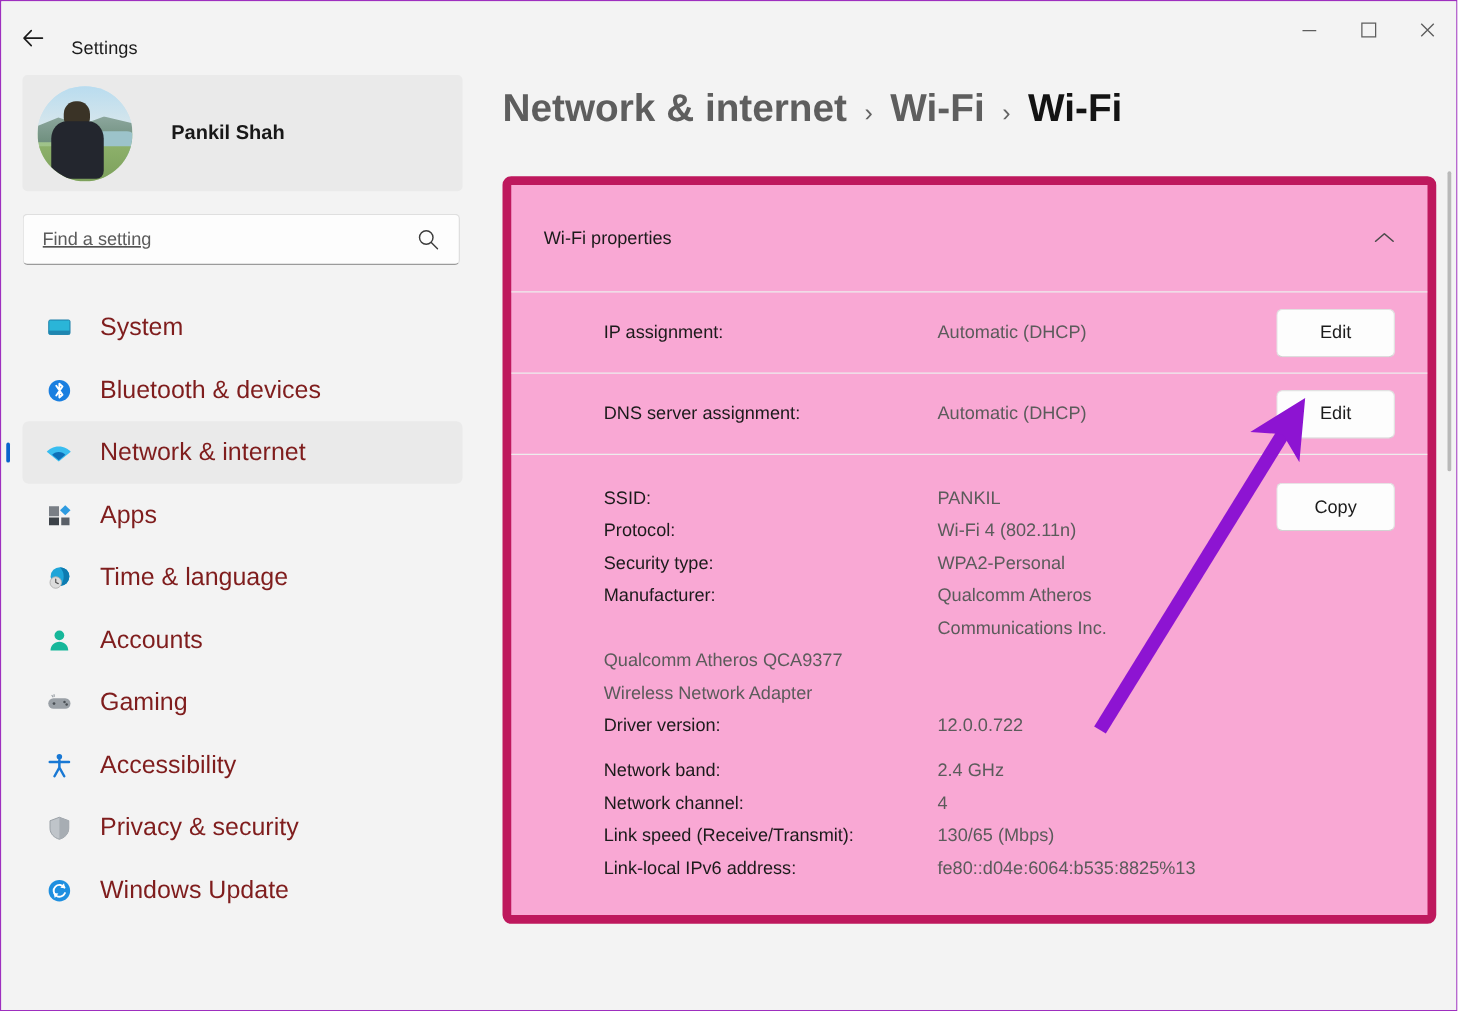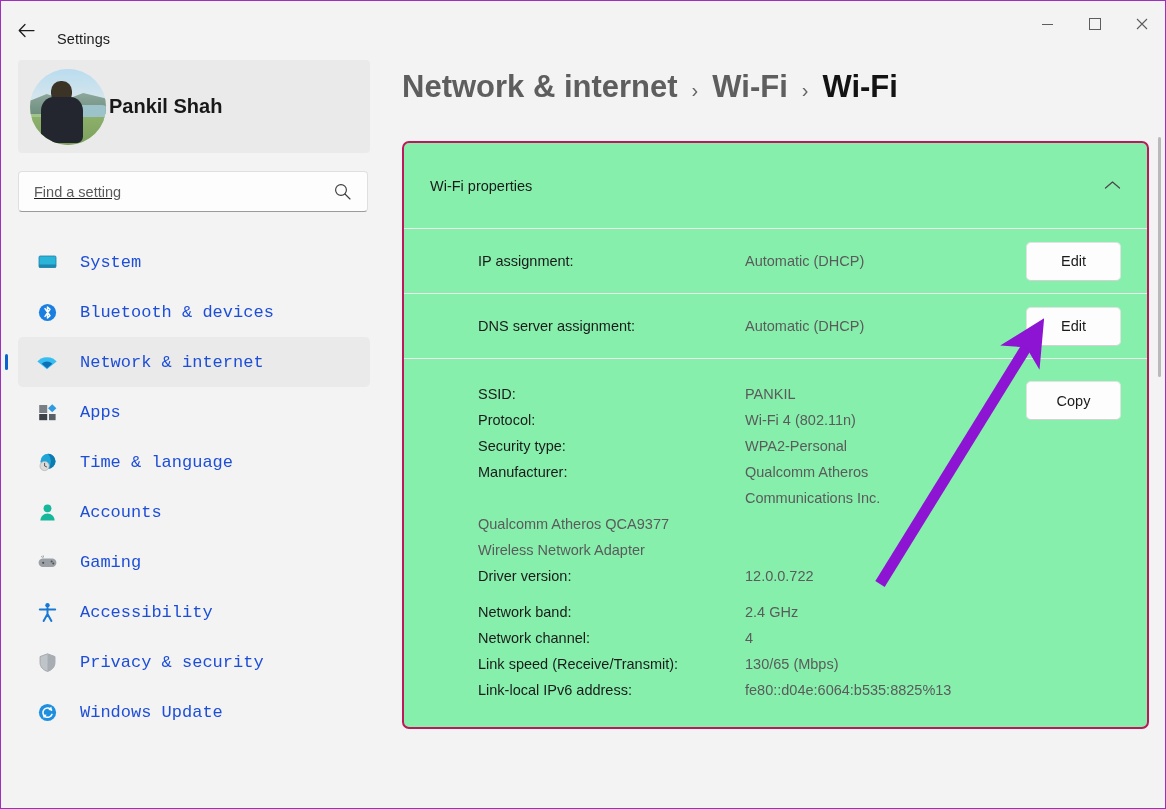--- a/index.html
+++ b/index.html
@@ -120,22 +120,22 @@
     background: #3a3326;
     border-radius: 46% 46% 42% 42%;
   }
   .avatar .person-body {
     position: absolute; left: 14%; top: 38%;
     width: 42px; height: 46px;
     background: #23262e;
     border-radius: 30% 30% 14% 14%;
   }
   .account-name {
-    margin-left: 3px;
-    font-size: 20px;
+    margin-left: 31px;
+    font-size: 16px;
     font-weight: bold;
     color: #181818;
   }
 
   .search-wrap {
     position: absolute;
     left: 17px; top: 124px;
     width: 350px; height: 41px;
     background: #FDFDFD;
     border: 1px solid #DFDFDF;
@@ -185,23 +185,22 @@
   .nav-icon {
     width: 22px; height: 22px;
     margin-left: 18px;
     display: flex;
     align-items: center;
     justify-content: center;
     flex: 0 0 auto;
   }
   .nav-label {
     margin-left: 22px;
-    font-size: 17px;
-    color: #1d4ed8;
-    font-family: Liberation Mono, monospace;
+    font-size: 20px;
+    color: #7f1d1d;
   }
 
   
   .content {
     position: absolute;
     left: 386px; top: 46px;
     width: 778px;
     height: 762px;
     background: #F3F3F3;
     overflow: hidden;
@@ -223,22 +222,22 @@
     font-size: 20px;
     font-weight: normal;
     margin: 0 14px;
   }
   .crumb-current { color: #131313; }
 
   .card {
     position: absolute;
     left: 15px; top: 94px;
     width: 747px;
-    background: #86efac;
-    border: 2px solid #be185d;
+    background: #f9a8d4;
+    border: 7px solid #be185d;
     border-radius: 7px;
     box-sizing: border-box;
     overflow: hidden;
   }
   .card-header {
     height: 85px;
     display: flex;
     align-items: center;
     padding: 0 26px 0 26px;
     cursor: pointer;

